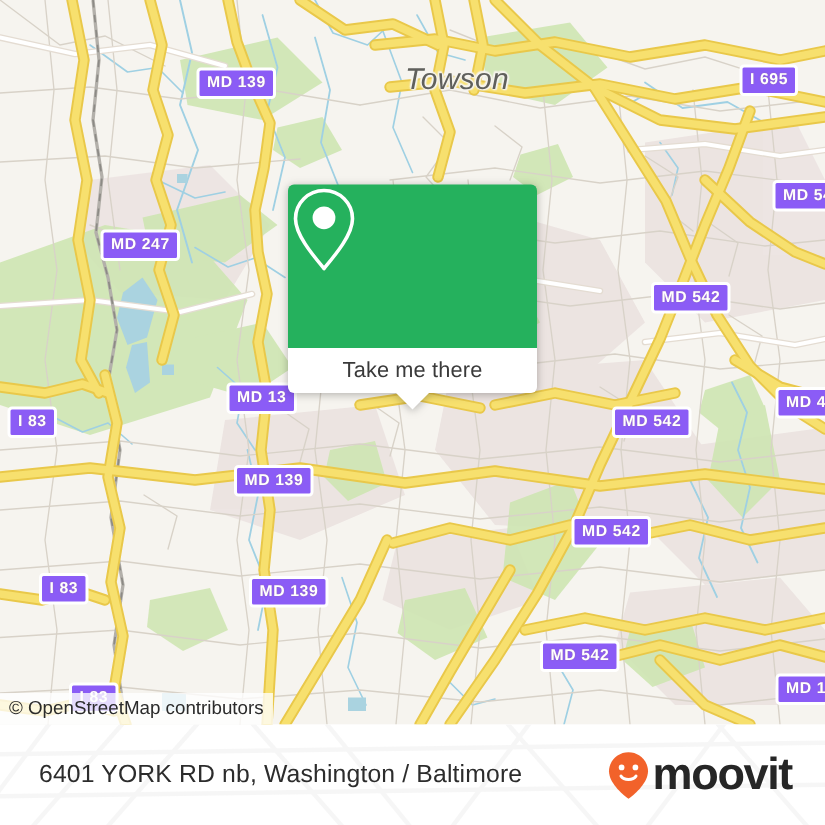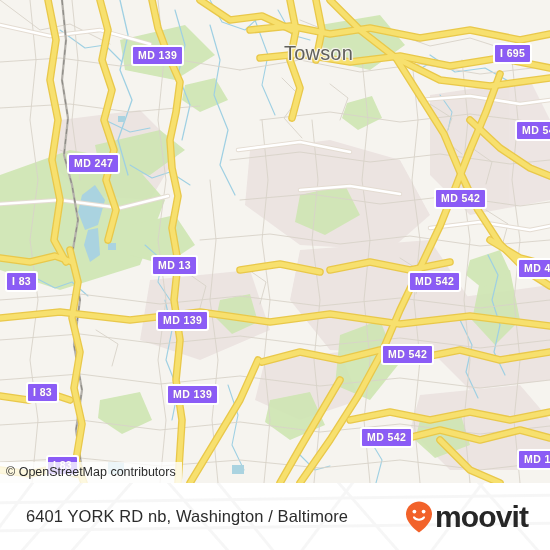--- a/index.html
+++ b/index.html
@@ -310,21 +310,21 @@
           <path d="M350,420 L390,412 L430,420 L470,412 L510,420 L550,412"></path>
           <path d="M100,0 L108,30 L102,60 L112,90 L104,120 L114,150 L106,180 L116,210 L108,240"></path>
           <path d="M470,120 L500,148 L530,168 L550,176"></path>
           <path d="M490,240 L520,258 L550,266"></path>
           <path d="M330,270 L370,262 L410,270 L450,262"></path>
           <path d="M240,270 L280,264 L320,272"></path>
         </g>
       </g>
     </svg>
 
-    <div class="place-label" style="left:284px;top:42px;">Towson</div>
+    <div class="place-label" style="left:270px;top:42px;font-style:italic;">Towson</div>
 
     <div class="shield" style="left:131px;top:45px;">
         <span>MD 139</span>
       </div>
     <div class="shield" style="left:493px;top:43px;">
         <span>I 695</span>
       </div>
     <div class="shield" style="left:515px;top:120px;">
         <span>MD 54</span>
       </div>
@@ -361,20 +361,32 @@
     <div class="shield" style="left:360px;top:427px;">
         <span>MD 542</span>
       </div>
     <div class="shield" style="left:517px;top:449px;">
         <span>MD 14</span>
       </div>
     <div class="shield" style="left:46px;top:455px;">
         <span>I 83</span>
       </div>
 
+    <div id="popup">
+      <div id="popup-green">
+        <svg width="48" height="60" viewBox="0 0 48 60">
+          <path d="M24 4 C13.5 4 5 12.4 5 22.8 C5 33.5 16.5 47 24 56 C31.5 47 43 33.5 43 22.8 C43 12.4 34.5 4 24 4 Z" fill="none" stroke="#ffffff" stroke-width="2.4" stroke-linejoin="round"></path>
+          <circle cx="24" cy="22.2" r="7.6" fill="#ffffff"></circle>
+        </svg>
+      </div>
+      <div id="popup-btn">
+        <span id="popup-btn-label">Take me there</span>
+      </div>
+      <div id="popup-tail"></div>
+    </div>
 
     <div id="attribution">© OpenStreetMap contributors</div>
   </div>
 
   <div id="footer">
     <svg id="footer-watermark" viewBox="0 0 550 67">
       <g stroke="#eeeeee" stroke-width="3" fill="none">
         <path d="M-20,70 L40,-10"></path>
           <path d="M20,70 L90,-10"></path>
         <path d="M70,70 L140,-10"></path>

